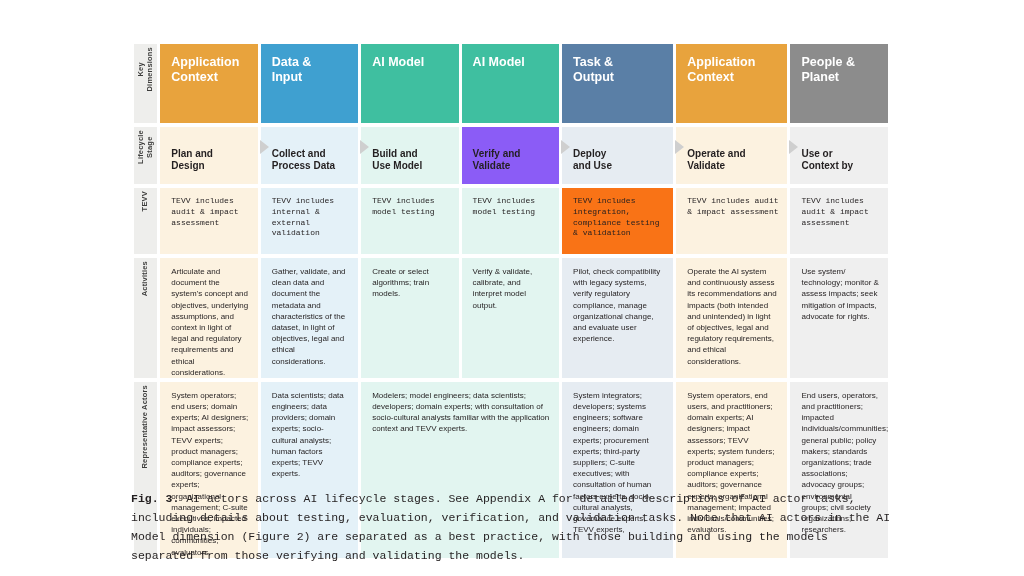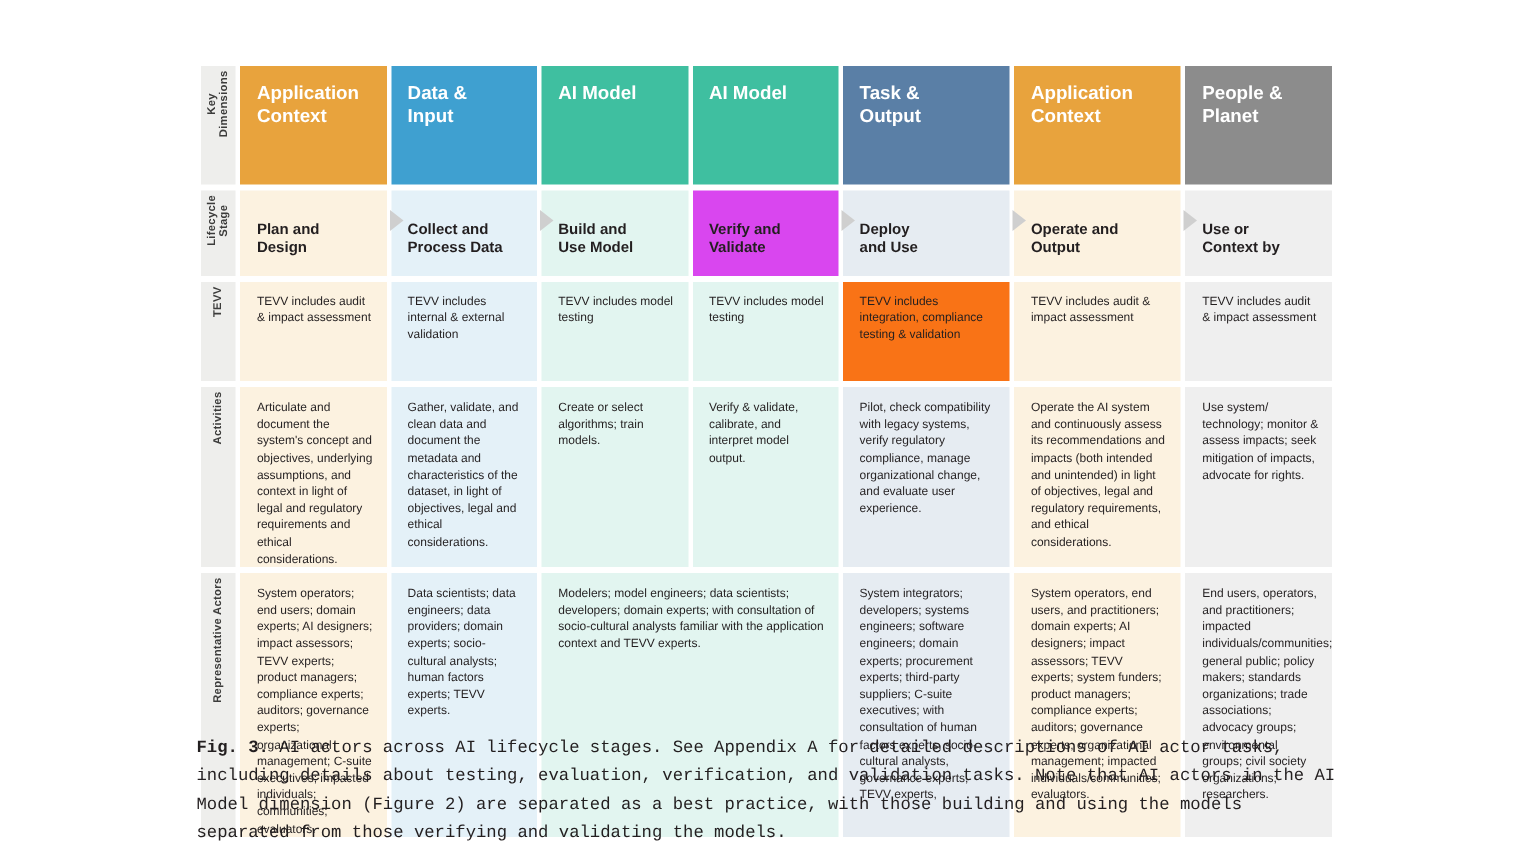--- a/index.html
+++ b/index.html
@@ -95,20 +95,21 @@
     z-index: 5;
   }
 
   
   .tevv {
     height: 58px;
     font-size: 8px;
     line-height: 1.35;
     padding: 8px 9px 0 11px !important;
     color: #231f20;
+    font-family: Liberation Mono, monospace;
   }
 
   
   .acts {
     height: 108px;
     font-size: 8px;
     line-height: 1.4;
     padding: 8px 9px 0 11px !important;
     color: #231f20;
   }
@@ -182,33 +183,33 @@
         </td>
         <td class="stage" style="background:#E4F1F8">
           <span>Collect and
 Process Data</span>
           <span class="arrow"></span>
         </td>
         <td class="stage" style="background:#E2F5F0">
           <span>Build and
 Use Model</span>
         </td>
-        <td class="stage" style="background:#d946ef">
+        <td class="stage" style="background:#8b5cf6">
           <span>Verify and
 Validate</span>
           <span class="arrow"></span>
         </td>
         <td class="stage" style="background:#E6ECF2">
           <span>Deploy
 and Use</span>
           <span class="arrow"></span>
         </td>
         <td class="stage" style="background:#FCF2E0">
           <span>Operate and
-Output</span>
+Validate</span>
           <span class="arrow"></span>
         </td>
         <td class="stage" style="background:#EFEFEF">
           <span>Use or
 Context by</span>
         </td>
       </tr>
 
       <tr>
         <td class="rowlabel"><span>TEVV</span></td>

